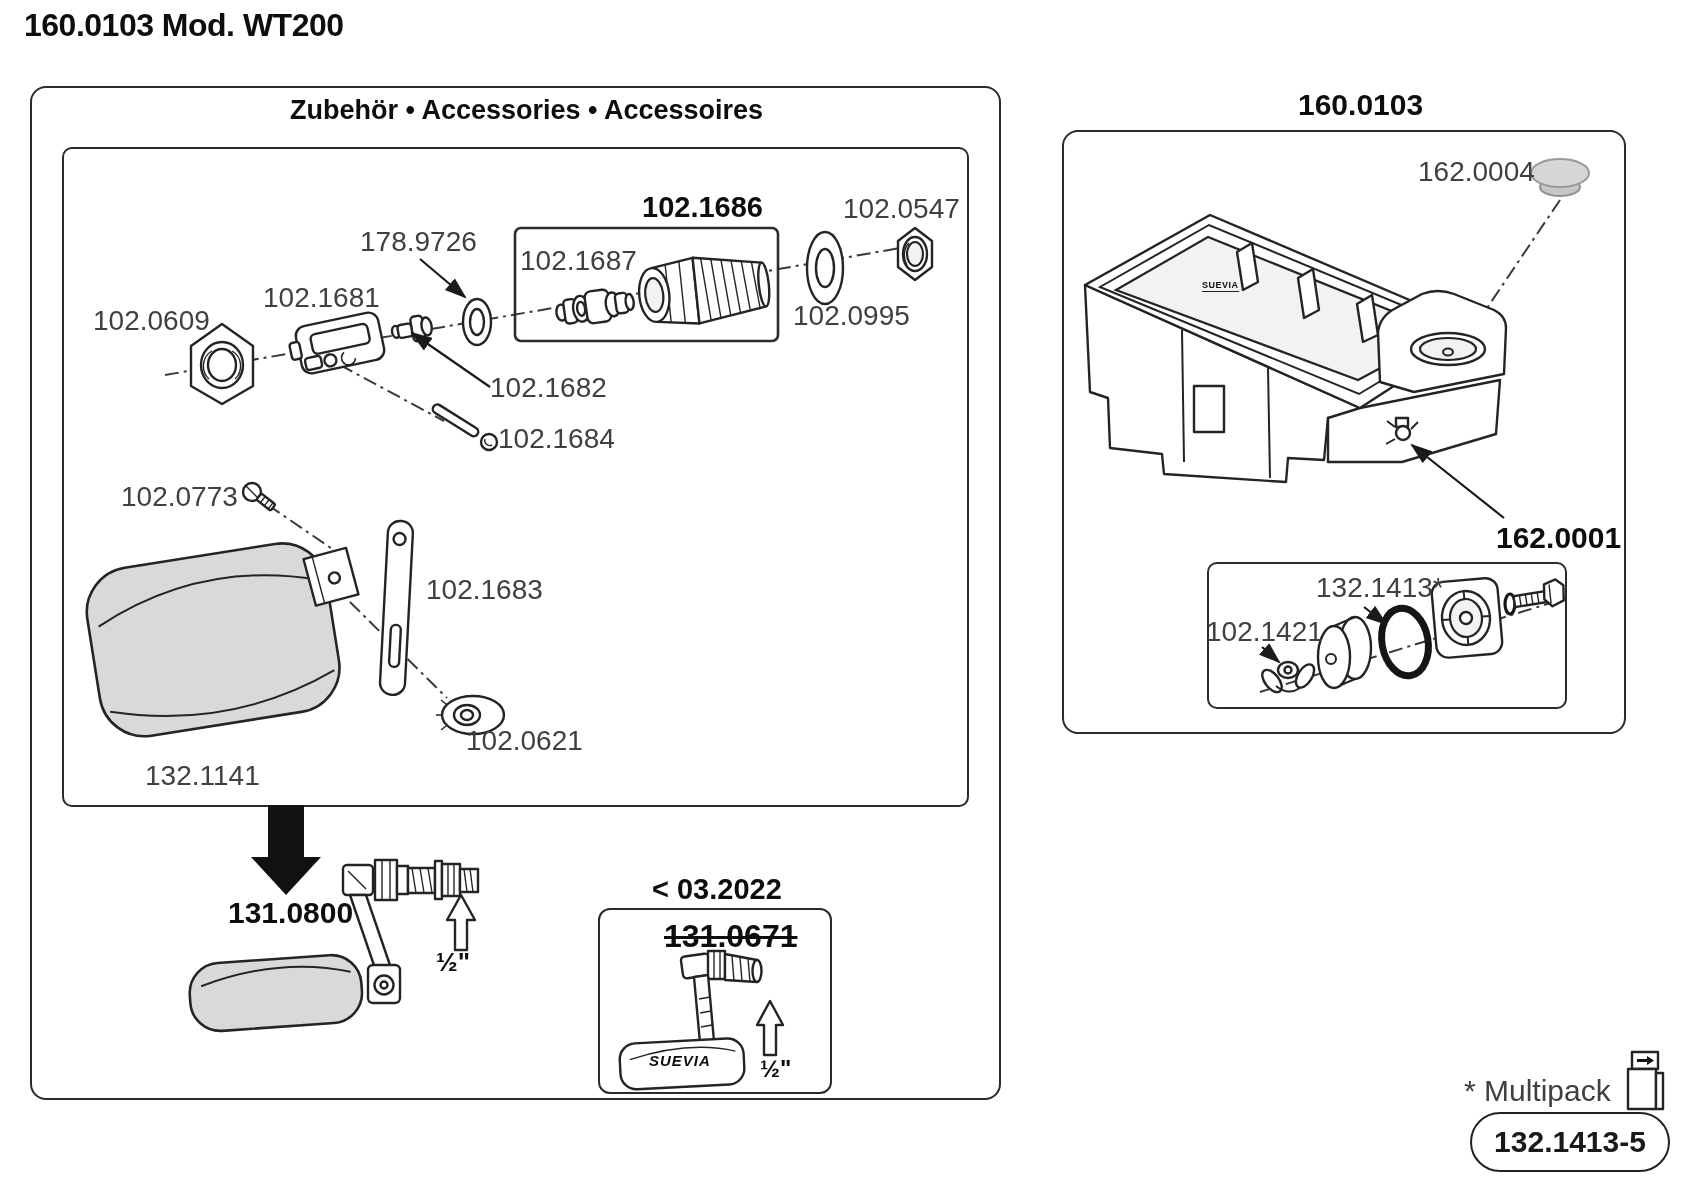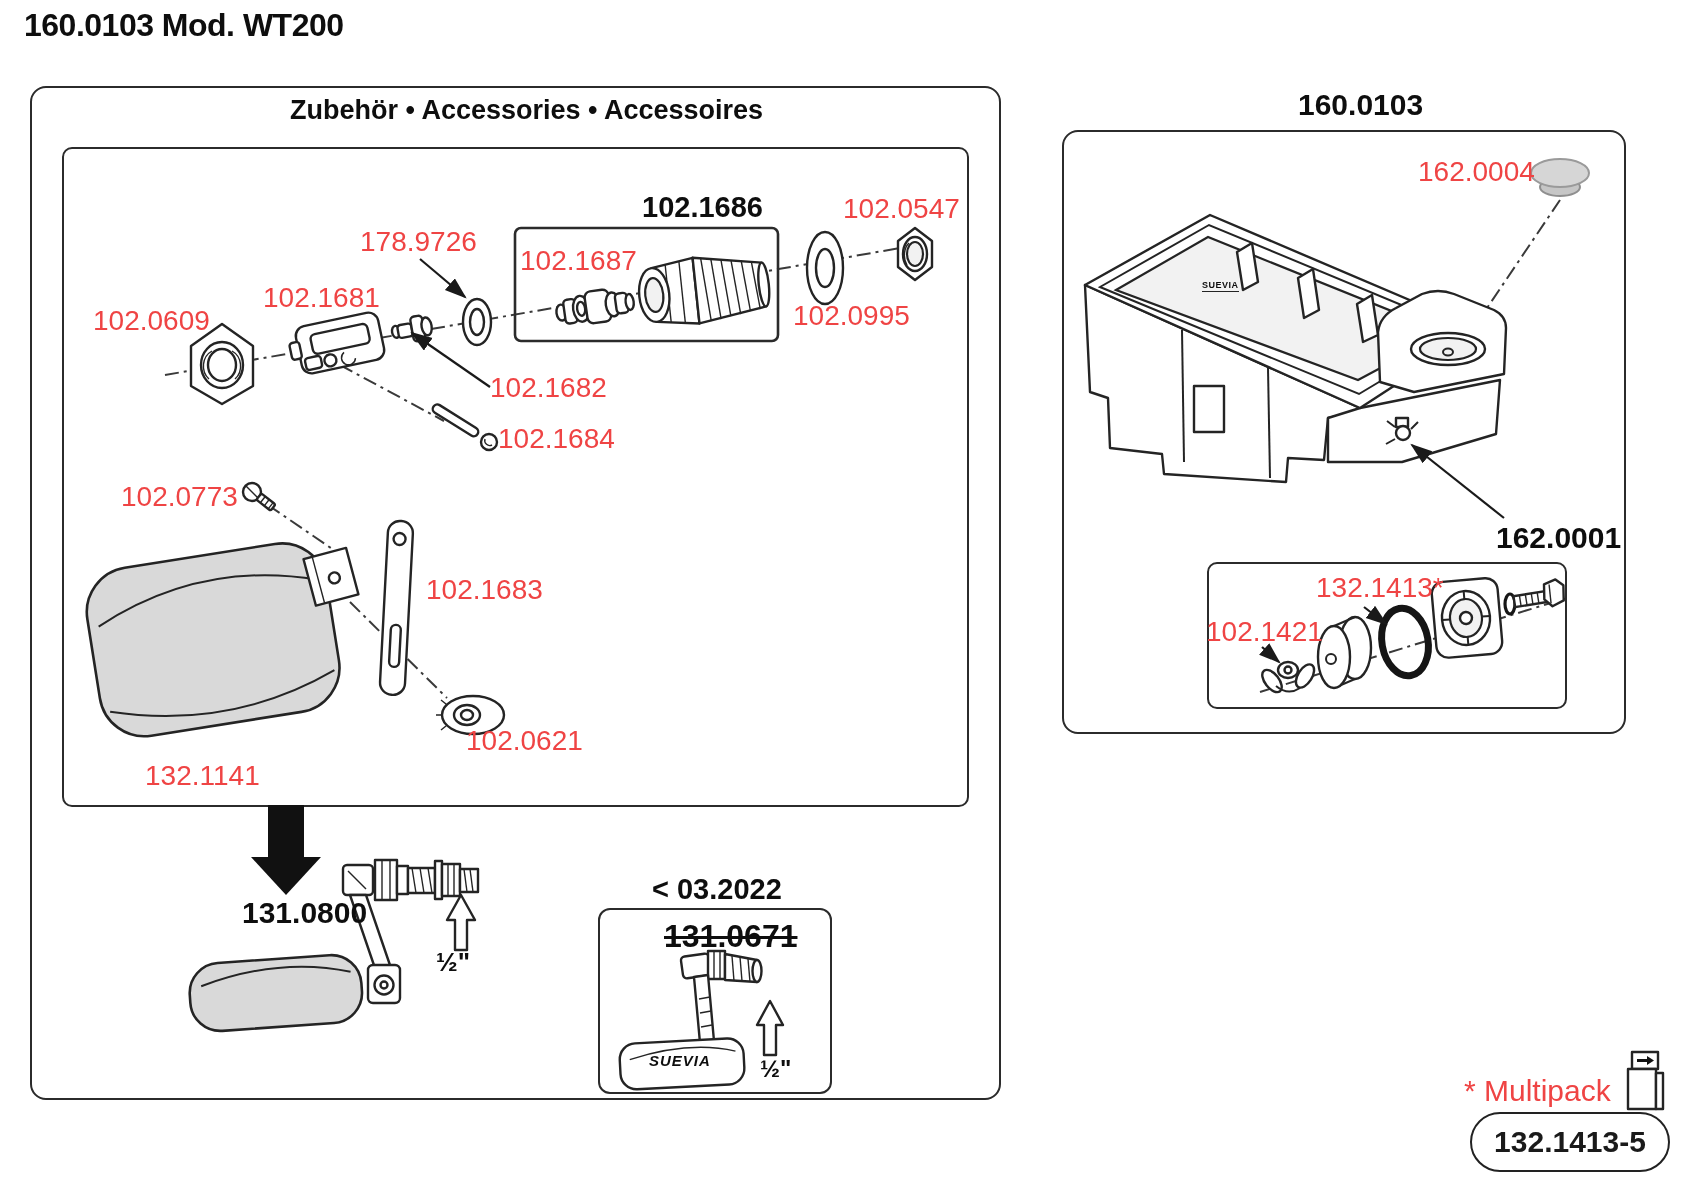--- a/index.html
+++ b/index.html
@@ -1,18 +1,18 @@
 <!DOCTYPE html>
 <html><head>
 <meta charset="utf-8">
 <style>
   html,body{margin:0;padding:0;background:#fff;}
   .canvas{position:relative;width:1696px;height:1195px;background:#ffffff;
           font-family:"Liberation Sans",sans-serif;color:#1a1a1a;overflow:hidden;padding-left:24px;}
-  .lbl{position:absolute;font-size:28px;color:#ef4444;white-space:nowrap;line-height:1.1;}
+  .lbl{position:absolute;font-size:28px;color:#404040;white-space:nowrap;line-height:1.1;}
   .b{font-weight:700;font-size:29px;color:#0e0e0e;}
   .strike{text-decoration:line-through;text-decoration-thickness:3px;}
   .box{position:absolute;border:2.6px solid #2b2b2b;background:transparent;}
   .rounded16{border-radius:16px;}
   .rounded10{border-radius:10px;}
   .rounded12{border-radius:12px;}
   .pill{position:absolute;border:2.6px solid #222;border-radius:31px;text-align:center;font-weight:bold;}
   svg{position:absolute;}
   svg .p{fill:#ffffff;stroke:#242424;stroke-width:2.4;stroke-linejoin:round;}
   svg .pg{fill:#d9d9d9;stroke:#242424;stroke-width:2.6;stroke-linejoin:round;}
@@ -333,21 +333,21 @@
   <div class="lbl" style="left:520px;top:246px">102.1687</div>
   <div class="lbl" style="left:843px;top:194px">102.0547</div>
   <div class="lbl" style="left:793px;top:301px">102.0995</div>
   <div class="lbl" style="left:490px;top:373px">102.1682</div>
   <div class="lbl" style="left:498px;top:424px">102.1684</div>
   <div class="lbl" style="left:121px;top:482px">102.0773</div>
   <div class="lbl" style="left:426px;top:575px">102.1683</div>
   <div class="lbl" style="left:466px;top:726px">102.0621</div>
   <div class="lbl" style="left:145px;top:761px">132.1141</div>
 
-  <div class="lbl b" style="left:228px;top:896px;font-size:30px;margin-left:14px;">131.0800</div>
+  <div class="lbl b" style="left:228px;top:896px;font-size:30px;">131.0800</div>
   <div class="lbl b" style="left:436px;top:948px;font-size:26px;">½"</div>
 
   <div class="lbl b" style="left:652px;top:874px;font-size:29px;">&lt; 03.2022</div>
   <div class="lbl b strike" style="left:664px;top:919px;font-size:32px;">131.0671</div>
   <div class="lbl b" style="left:649px;top:1053px;font-size:15px;font-style:italic;letter-spacing:1px;">SUEVIA</div>
   <div class="lbl b" style="left:760px;top:1056px;font-size:24px;">½"</div>
 
   <div class="lbl b" style="left:1298px;top:88px;font-size:30px;">160.0103</div>
   <div class="lbl" style="left:1418px;top:157px">162.0004</div>
   <div class="lbl b" style="left:1496px;top:521px;font-size:30px;">162.0001</div>

